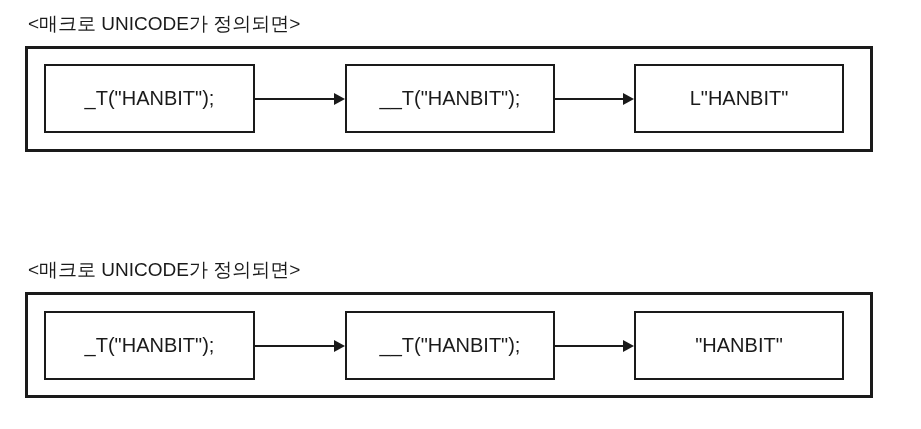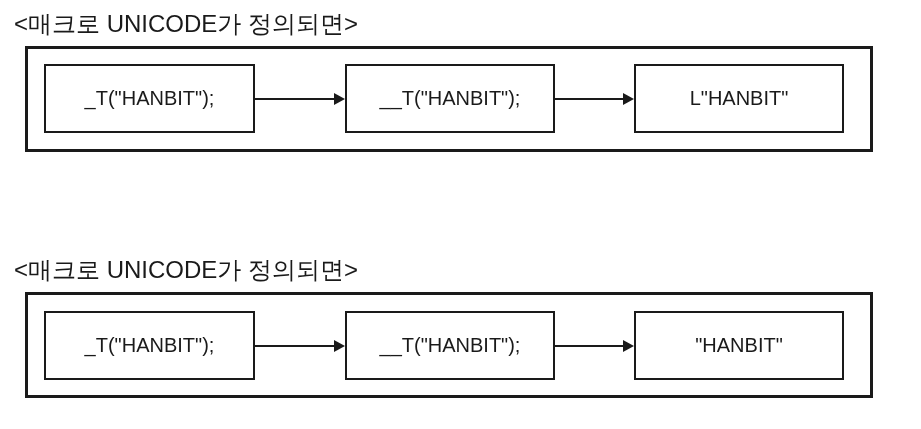--- a/index.html
+++ b/index.html
@@ -11,22 +11,22 @@
     position: relative;
     width: 921px;
     height: 429px;
     background: var(--bg, #ffffff);
     font-family: "Liberation Sans", "DejaVu Sans", sans-serif;
     color: var(--ink, #1a1a1a);
     overflow: hidden;
   }
   .diagram-title {
     position: absolute;
-    left: 14px;
-    font-size: 24px;
+    left: 28px;
+    font-size: 19px;
     line-height: 23px;
     color: var(--ink, #1a1a1a);
     white-space: nowrap;
   }
   .title-1 { top: 12px; }
   .title-2 { top: 258px; }
   .frame {
     position: absolute;
     left: 25px;
     width: 848px;

